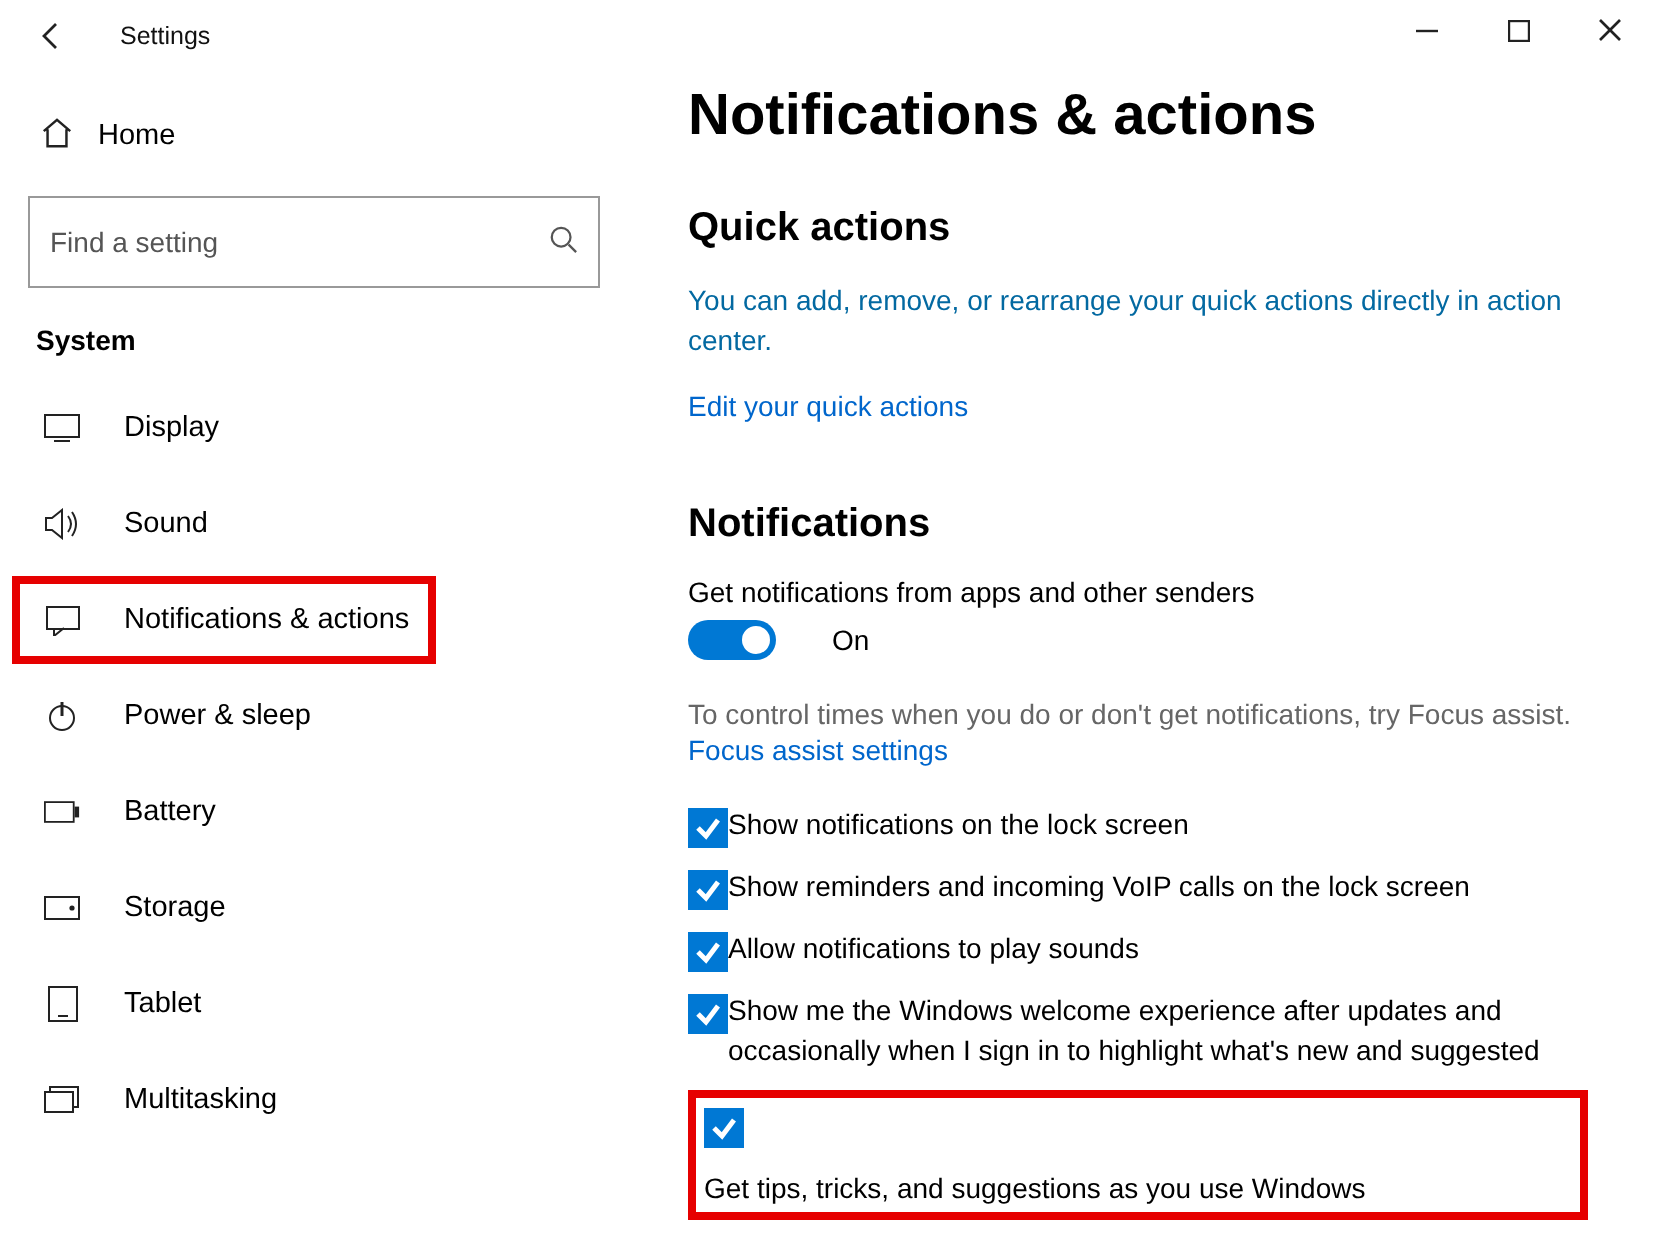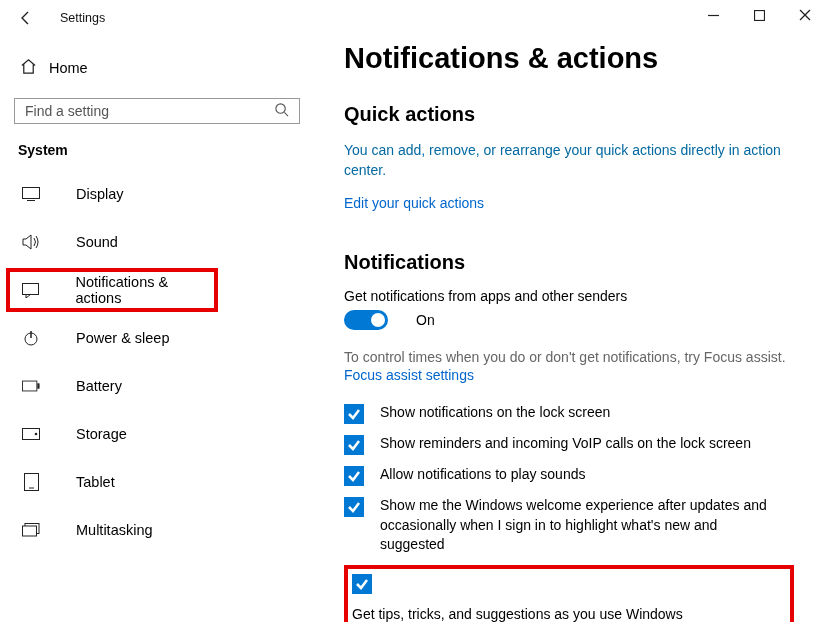--- a/index.html
+++ b/index.html
@@ -32,29 +32,29 @@
     width: 318px;
     padding: 12px 14px 0 14px;
   }
   .home-row {
     display:flex; align-items:center; gap:12px;
     height: 40px; padding-left: 6px; font-size: 14.5px;
     margin-bottom: 10px;
   }
   .search-box {
     display:flex; align-items:center; justify-content:space-between;
-    width: 286px; height: 26px;
+    width: 286px; height: 46px;
     border:1px solid #999; background:#fff;
     padding: 0 10px; color:#666; font-size:14px;
     margin-bottom: 18px;
   }
   .search-box span:first-child { color:#555; }
   .group-label { font-weight:600; font-size:14px; margin: 8px 0 14px 4px; }
   .nav-item {
-    display:flex; align-items:center; gap:36px;
+    display:flex; align-items:center; gap:22px;
     height: 44px; padding-left: 8px; font-size:14.5px;
     margin-bottom: 4px;
   }
   .nav-item .icon { width:18px; display:flex; align-items:center; justify-content:center;}
   .hl-red {
     border: 4px solid #e60000;
   }
 
   .content {
     flex:1; padding: 6px 34px 0 26px;
@@ -67,21 +67,21 @@
   .toggle {
     width:44px; height:20px; border-radius:10px; background:#0078d4;
     position:relative;
   }
   .toggle::after {
     content:""; position:absolute; right:3px; top:3px;
     width:14px; height:14px; border-radius:50%; background:#fff;
   }
   .muted { color:#666; font-size:14px; line-height:1.4; }
   .cb-row {
-    display:flex; align-items:flex-start; gap:16px;
+    display:flex; align-items:flex-start; gap:0;
     margin-bottom: 10px; font-size:14px; max-width:440px; line-height:1.4;
   }
   .cb {
     width:20px; height:20px; min-width:20px; background:#0078d4;
     display:flex; align-items:center; justify-content:center;
     margin-top:1px;
   }
   .cb svg { stroke:#fff; stroke-width:2.5; fill:none; }
   .hl-red-content {
     border:4px solid #e60000; padding:4px 6px 4px 4px; margin-top:2px;

